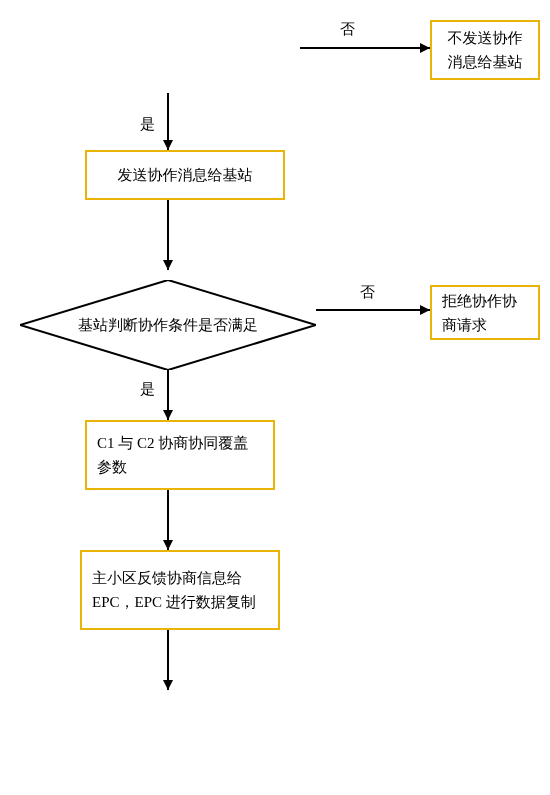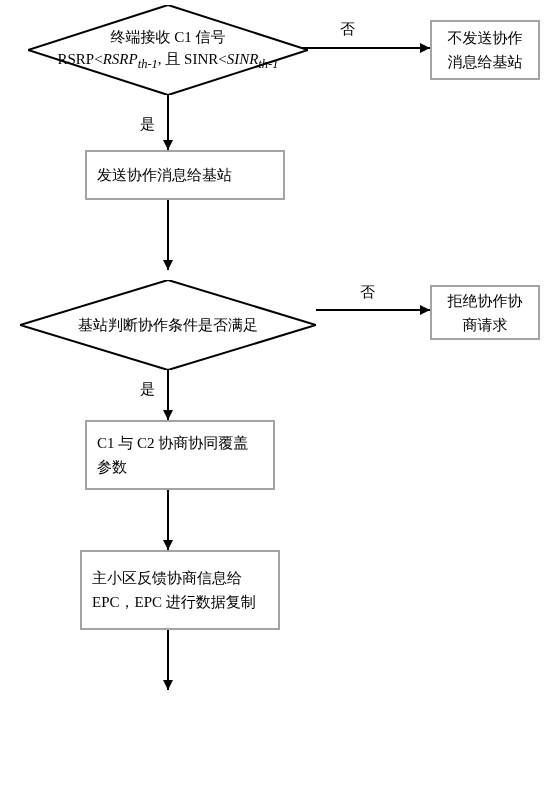--- a/index.html
+++ b/index.html
@@ -1,20 +1,20 @@
 <!DOCTYPE html>
 <html><head>
   <meta charset="utf-8">
   <style>
     * { margin: 0; padding: 0; box-sizing: border-box; }
     html, body { width: 550px; height: 795px; background: #fff; font-family: "SimSun", serif; }
     .canvas { position: relative; width: 550px; height: 795px; }
     .node { position: absolute; }
     .rect {
-      border: 2px solid #a3a3a3;
+      border: 2px solid #eab308;
       background: #fff;
       padding: 8px 10px;
       font-size: 15px;
       line-height: 1.6;
       display: flex;
       align-items: center;
       justify-content: center;
       text-align: left;
     }
     .diamond {
@@ -62,52 +62,39 @@
     <line x1="168" y1="355" x2="168" y2="420" class="arrow-line"></line>
     <polygon points="168,420 163,410 173,410" class="arrow-head"></polygon>
 
     <line x1="168" y1="490" x2="168" y2="550" class="arrow-line"></line>
     <polygon points="168,550 163,540 173,540" class="arrow-head"></polygon>
 
     <line x1="168" y1="630" x2="168" y2="690" class="arrow-line"></line>
     <polygon points="168,690 163,680 173,680" class="arrow-head"></polygon>
   </svg>
 
-  <div class="diamond node" style="left:28px; top:5px; width:280px; height:90px;">
-    <svg width="280" height="90">
-        <polygon points="140,0 280,45 140,90 0,45" fill="#fff" stroke="#000" stroke-width="2"></polygon>
-      </svg>
-    <div class="txt">
-      <div>
-        <div><span>终端接收 C1 信号</span></div>
-        <div style="white-space:nowrap">
-          <span>RSRP&lt;</span><span class="italic">RSRP</span><sub class="italic">th-1</sub><span>,  且 SINR&lt;</span><span class="italic">SINR</span><sub class="italic">th-1</sub>
-        </div>
-      </div>
-    </div>
-  </div>
 
   <div class="rect node" style="left:430px; top:20px; width:110px; height:60px; text-align:center">
     <span>不发送协作消息给基站</span>
   </div>
 
-  <div class="rect node" style="left:85px; top:150px; width:200px; height:50px; justify-content:flex-start">
+  <div class="rect node" style="left:85px; top:150px; width:200px; height:50px; justify-content:center">
     <span>发送协作消息给基站</span>
   </div>
 
   <div class="diamond node" style="left:20px; top:280px; width:296px; height:90px;">
     <svg width="296" height="90">
         <polygon points="148,0 296,45 148,90 0,45" fill="#fff" stroke="#000" stroke-width="2"></polygon>
       </svg>
     <div class="txt">
       <span>基站判断协作条件是否满足</span>
     </div>
   </div>
 
-  <div class="rect node" style="left:430px; top:285px; width:110px; height:55px; text-align:center">
+  <div class="rect node" style="left:430px; top:285px; width:110px; height:55px; ">
     <span>拒绝协作协商请求</span>
   </div>
 
   <div class="rect node" style="left:85px; top:420px; width:190px; height:70px; justify-content:center">
     <span>C1 与 C2 协商协同覆盖参数</span>
   </div>
 
   <div class="rect node" style="left:80px; top:550px; width:200px; height:80px; justify-content:flex-start">
     <span>主小区反馈协商信息给EPC，EPC 进行数据复制</span>
   </div>

